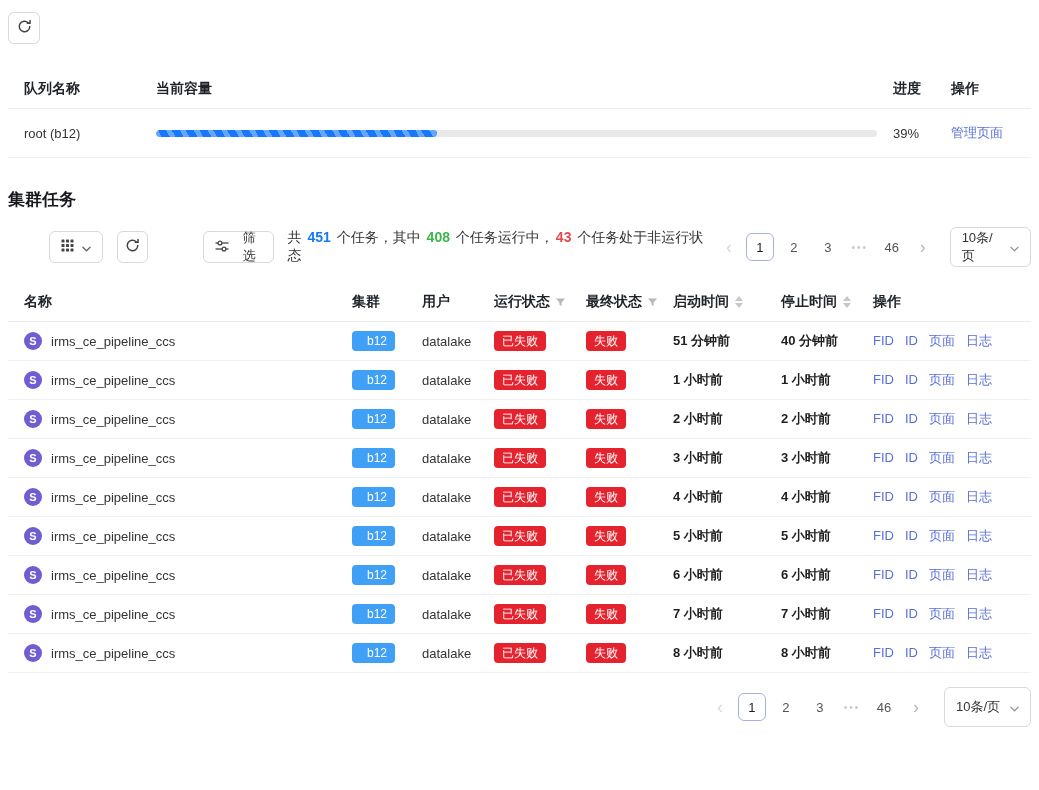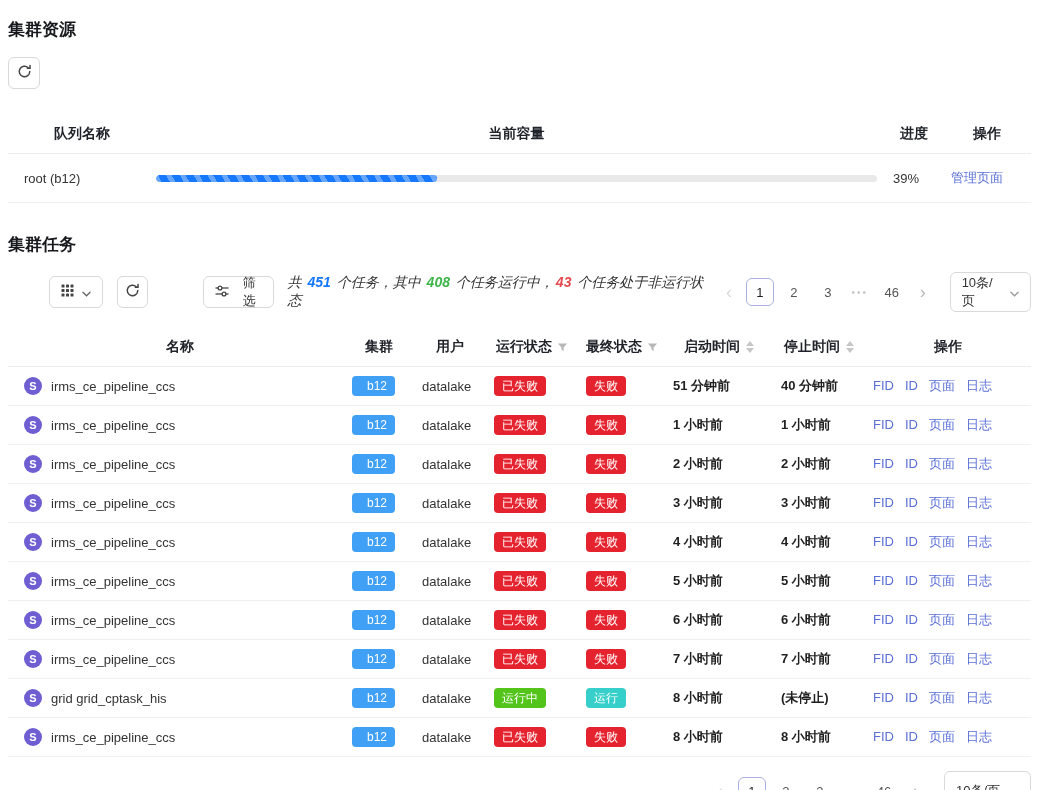--- a/index.html
+++ b/index.html
@@ -16,21 +16,21 @@
     height: 32px; background: #fff; border: 1px solid #d9d9d9; border-radius: 6px;
     display: inline-flex; align-items: center; justify-content: center; gap: 8px;
     font-size: 13px; color: #333; cursor: pointer; font-family: inherit;
   }
   .icon-btn { width: 32px; }
   .btn { padding: 0 11px; margin-left: 41px; }
   .toolbar { display: flex; align-items: center; gap: 14px; margin-bottom: 16px; }
 
   
   table { border-collapse: collapse; width: 100%; table-layout: fixed; }
-  th { text-align: center; font-weight: 700; font-size: 14px; color: #1f2329;
+  th { text-align: left; font-weight: 700; font-size: 14px; color: #1f2329;
        padding: 10px 8px; border-bottom: 1px solid #ececec; white-space: nowrap; }
   td { padding: 10px 8px; border-bottom: 1px solid #f0f0f0; font-size: 13px; color: #333;
        white-space: nowrap; overflow: hidden; }
   th:first-child, td:first-child { padding-left: 16px; }
 
   .res-table { margin-top: 26px; margin-bottom: 30px; }
   .res-table td { padding-top: 15px; padding-bottom: 15px; }
 
   .task-table td { padding-top: 9px; padding-bottom: 9px; }
   .col-time { font-weight: 700; color: #1f1f1f; }
@@ -50,21 +50,21 @@
   .avatar { width: 18px; height: 18px; border-radius: 50%; background: var(--c-avatar-bg, #6e5ed2);
     color: #fff; font-size: 11px; font-weight: 700; display: inline-flex; align-items: center;
     justify-content: center; margin-right: 9px; vertical-align: middle; }
   .task-name { vertical-align: middle; }
 
   .link { color: var(--c-link, #5a6fd6); text-decoration: none; cursor: pointer; font-size: 13px; }
   .col-actions a { margin-right: 11px; }
   .col-actions a:last-child { margin-right: 0; }
 
   
-  .summary { font-size: 14px; color: #333; font-style: italic; }
+  .summary { font-size: 14px; color: #333; }
   .num { font-weight: 700; margin: 0 2px; }
   .n-total { color: var(--c-count-total, #1677ff); }
   .n-running { color: var(--c-count-running, #3eb549); }
   .n-stopped { color: var(--c-count-stopped, #e5484d); }
 
   
   .funnel { margin-left: 5px; cursor: pointer; vertical-align: middle; display: inline-flex; }
   .sorter { display: inline-flex; flex-direction: column; margin-left: 6px; vertical-align: middle; gap: 2px; cursor: pointer; }
   .caret-up { width: 0; height: 0; border-left: 4px solid transparent; border-right: 4px solid transparent; border-bottom: 5px solid #c7c7c7; }
   .caret-down { width: 0; height: 0; border-left: 4px solid transparent; border-right: 4px solid transparent; border-top: 5px solid #c7c7c7; }
@@ -82,21 +82,20 @@
     display: inline-flex; align-items: center; gap: 10px; margin-left: 10px; color: #333; cursor: pointer; background:#fff; }
   .pagination-row { display: flex; justify-content: flex-end; margin-top: 14px; }
   .ml-auto { margin-left: auto; }
 </style>
 </head>
 <body>
 
 <div class="page">
 
   
-  <h2 class="section-title">集群资源</h2>
 
   <button class="icon-btn">
     <span>
       <svg width="15" height="15" viewBox="0 0 16 16" fill="none" stroke="#444" stroke-width="1.6" stroke-linecap="round">
         <path d="M13.6 8a5.6 5.6 0 1 1-1.7-4.0"></path>
         <path d="M13.9 1.5 L13.9 4.4 L11.0 4.4" fill="none"></path>
       </svg>
     </span>
   </button>
 
@@ -316,30 +315,20 @@
           <td><span class="avatar">S</span><span class="task-name">irms_ce_pipeline_ccs</span></td>
           <td><span class="badge badge-cluster">b12</span></td>
           <td><span>datalake</span></td>
           <td><span class="badge st-fail">已失败</span></td>
           <td><span class="badge st-fail">失败</span></td>
           <td class="col-time">7 小时前</td>
           <td class="col-time">7 小时前</td>
           <td class="col-actions"><a class="link">FID</a><a class="link">ID</a><a class="link">页面</a><a class="link">日志</a></td>
         </tr>
         <tr>
-          <td><span class="avatar">S</span><span class="task-name">grid grid_cptask_his</span></td>
-          <td><span class="badge badge-cluster">b12</span></td>
-          <td><span>datalake</span></td>
-          <td><span class="badge st-running">运行中</span></td>
-          <td><span class="badge st-run">运行</span></td>
-          <td class="col-time">8 小时前</td>
-          <td class="col-time">(未停止)</td>
-          <td class="col-actions"><a class="link">FID</a><a class="link">ID</a><a class="link">页面</a><a class="link">日志</a></td>
-        </tr>
-        <tr>
           <td><span class="avatar">S</span><span class="task-name">irms_ce_pipeline_ccs</span></td>
           <td><span class="badge badge-cluster">b12</span></td>
           <td><span>datalake</span></td>
           <td><span class="badge st-fail">已失败</span></td>
           <td><span class="badge st-fail">失败</span></td>
           <td class="col-time">8 小时前</td>
           <td class="col-time">8 小时前</td>
           <td class="col-actions"><a class="link">FID</a><a class="link">ID</a><a class="link">页面</a><a class="link">日志</a></td>
         </tr>
       </tbody>

